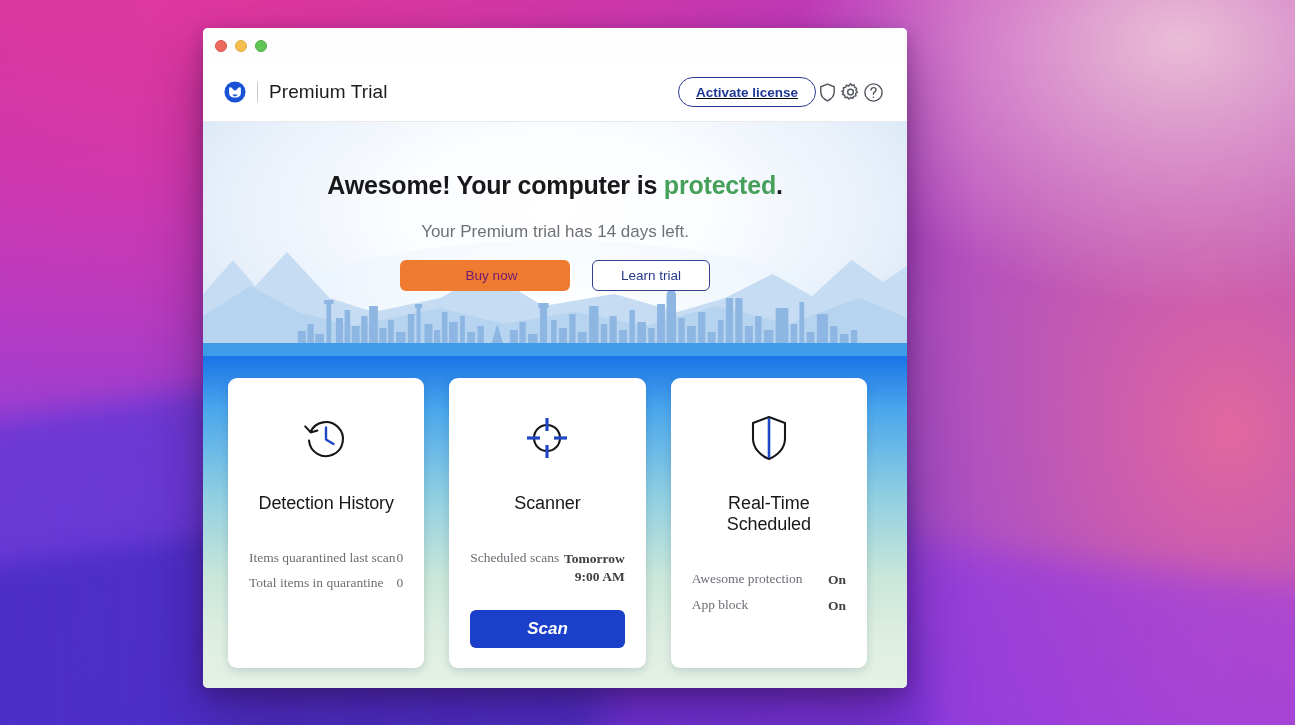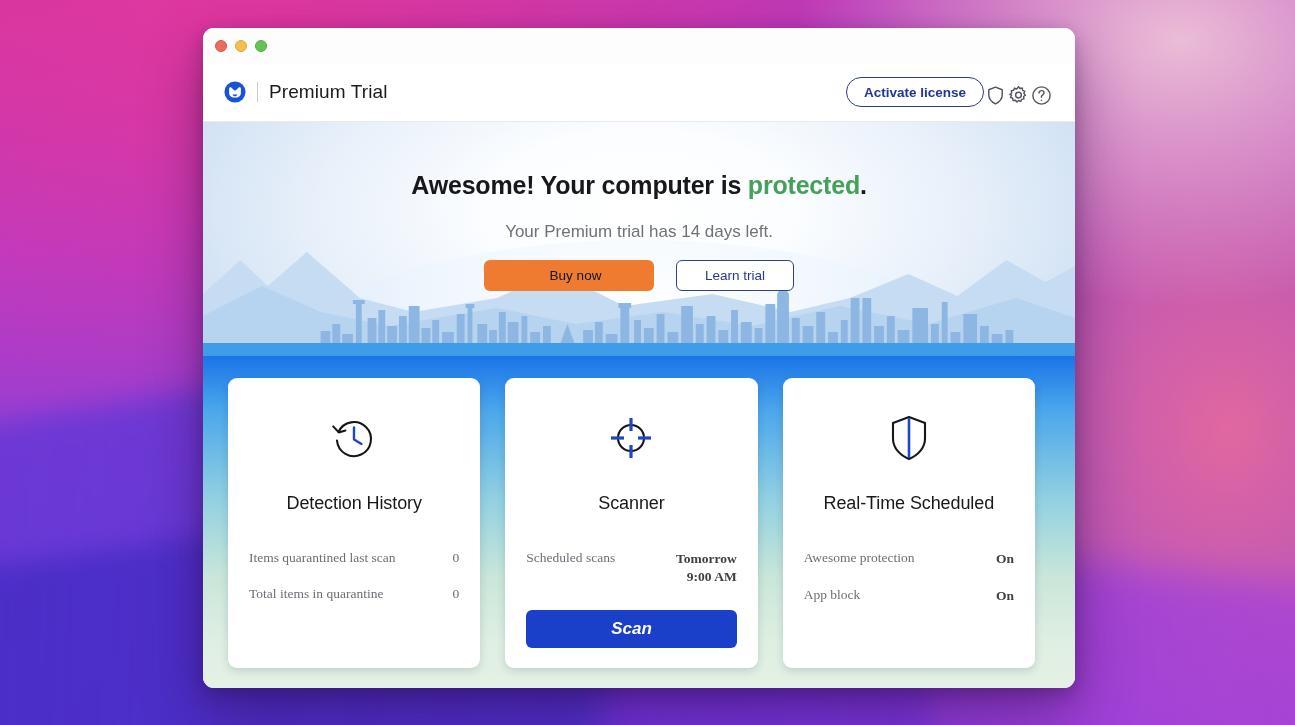--- a/index.html
+++ b/index.html
@@ -29,22 +29,22 @@
     transform:rotate(-8deg); filter:blur(12px);
   }
   #desktop .wave3{
     position:absolute; left:600px; top:560px; width:900px; height:400px;
     background:linear-gradient(80deg, rgba(126,52,225,0.75), rgba(172,62,226,0.55));
     transform:rotate(6deg); filter:blur(18px);
   }
 
   
   #window {
-    position:absolute; left:203px; top:28px; width:872px; height:660px;
-    border-radius:11px; overflow:hidden;
+    position:absolute; left:203px; top:28px; width:704px; height:660px;
+    border-radius:5px; overflow:hidden;
     box-shadow:0 26px 60px rgba(40,10,60,0.42), 0 6px 18px rgba(40,10,60,0.28);
     background:#fff;
     display:flex; flex-direction:column;
   }
 
   
   .titlebar {
     height:35px; background:#fdfdfd; position:relative; flex:0 0 35px;
   }
   .lights { position:absolute; left:12px; top:12px; display:flex; gap:8px; }
@@ -57,21 +57,21 @@
   .header {
     flex:0 0 59px; background:#fff; display:flex; align-items:center;
     padding:0 22px 0 21px; border-bottom:1px solid #e9e9ec;
   }
   .brand { display:flex; align-items:center; gap:11px; }
   .logo-mark { width:22px; height:22px; display:block; }
   .brand-sep { width:1px; height:20px; background:#c9c9cf; }
   .brand-title {
     font-size:19px; color:#1c1c1e; letter-spacing:0.1px;
   }
-  .header-right { margin-left:auto; display:flex; align-items:flex-end; gap:0; }
+  .header-right { margin-left:auto; display:flex; align-items:center; gap:0;text-decoration:underline; }
   .activate-btn {
     height:30px; padding:0 17px; border:1px solid #2a3a8c; border-radius:15px;
     background:#fff; color:#1f3795; font-size:13.5px; font-weight:bold;
     display:flex; align-items:center; justify-content:center; cursor:pointer;
     white-space:nowrap;
   }
   .hicon { width:23px; height:23px; color:#53565e; display:block; cursor:pointer; }
 
   
   .hero {
@@ -87,21 +87,21 @@
   .hero-svg { position:absolute; left:0; bottom:0; width:100%; height:110px; display:block; }
   .hero-content {
     position:relative; z-index:4; text-align:center; padding-top:49px;
   }
   .hero-h1 { font-size:25px; font-weight:bold; color:#18181a; letter-spacing:-0.2px; }
   .hero-h1 .ok { color:#45a05a; }
   .hero-sub { font-size:17px; color:#6e7278; margin-top:22px; }
   .hero-btns { margin-top:18px; display:flex; justify-content:center; gap:22px; }
   .btn-buy {
     width:170px; height:31px; border-radius:6px; border:none; cursor:pointer;
-    background:#ee7b30; color:#0f172a; font-size:13.5px;
+    background:#ee7b30; color:#701a75; font-size:13.5px;
     display:flex; align-items:center; justify-content:center;padding-left:13px;
   }
   .btn-learn {
     width:118px; height:31px; border-radius:6px; cursor:pointer;
     background:#fff; border:1px solid #32418f; color:#27388b; font-size:13.5px;
     display:flex; align-items:center; justify-content:center;
   }
 
   
   .cards-area {
@@ -117,21 +117,21 @@
   .card-icon { height:60px; display:flex; align-items:center; justify-content:center; margin-top:8px; }
   .card-icon svg { display:block; }
   .card-title {
     text-align:center; font-size:18px; color:#17181a; margin-top:25px; letter-spacing:-0.1px;
   }
   .card-rows { margin-top:32px;font-family:Liberation Serif, serif; }
   .crow {
     display:flex; justify-content:space-between; align-items:flex-start;
     font-size:13.5px; color:#6b6f75; padding:4px 0 4px 0; min-height:25px;
   }
-  .crow + .crow { margin-top:11px; }
+  .crow + .crow { }
   .cval { color:#6b6f75; font-weight:normal; text-align:right; }
   .cval.blue { color:#404040; font-weight:bold; line-height:1.35; }
   .card-action { margin-top:auto; padding-top:10px; }
   .btn-scan {
     width:100%; height:38px; border-radius:6px; border:none; cursor:pointer;
     background:#1a3fc9; color:#fff; font-size:17px; font-weight:bold;
     display:flex; align-items:center; justify-content:center;font-style:italic;
   }
 </style>
 </head>

